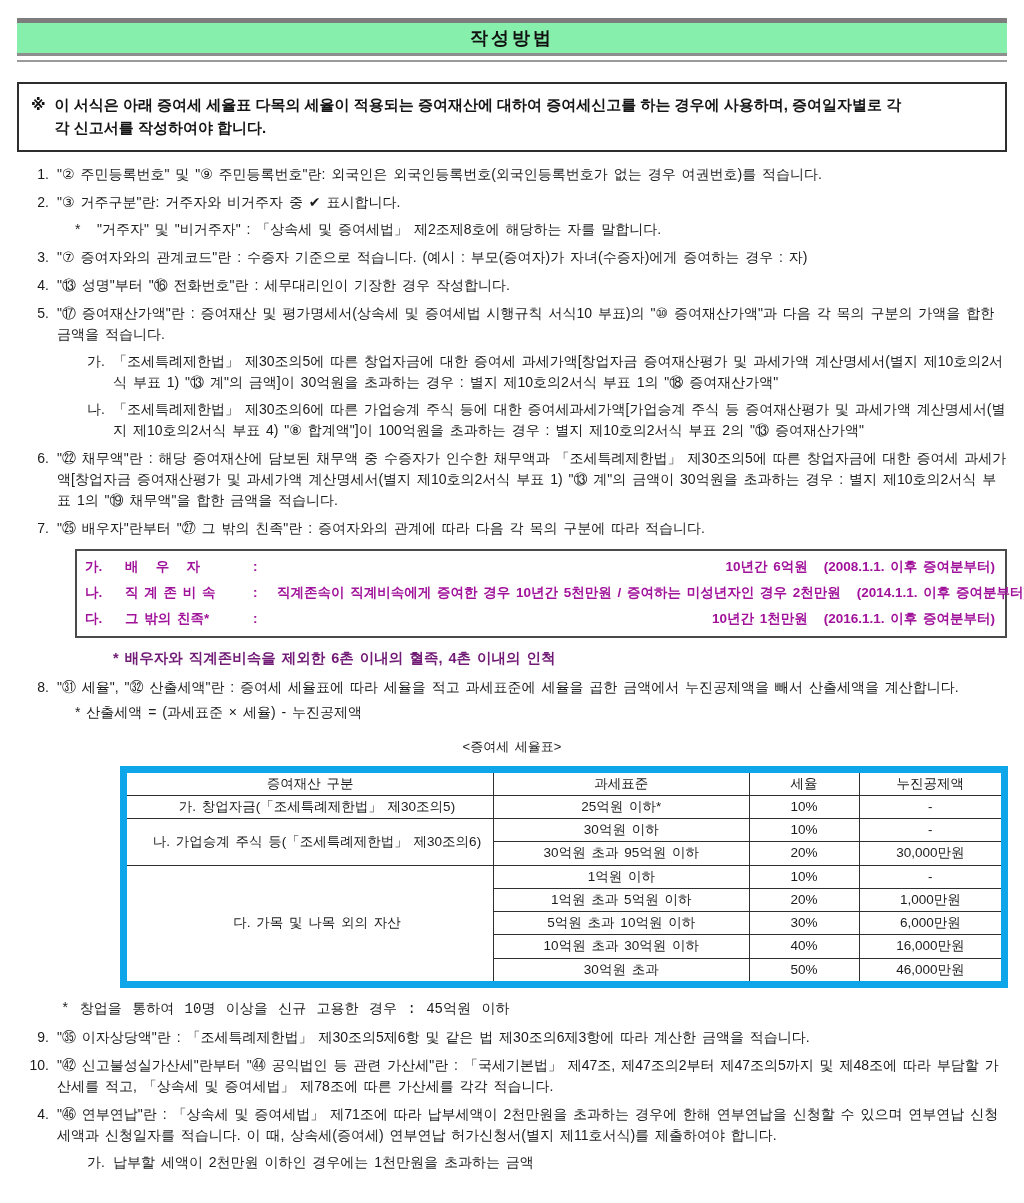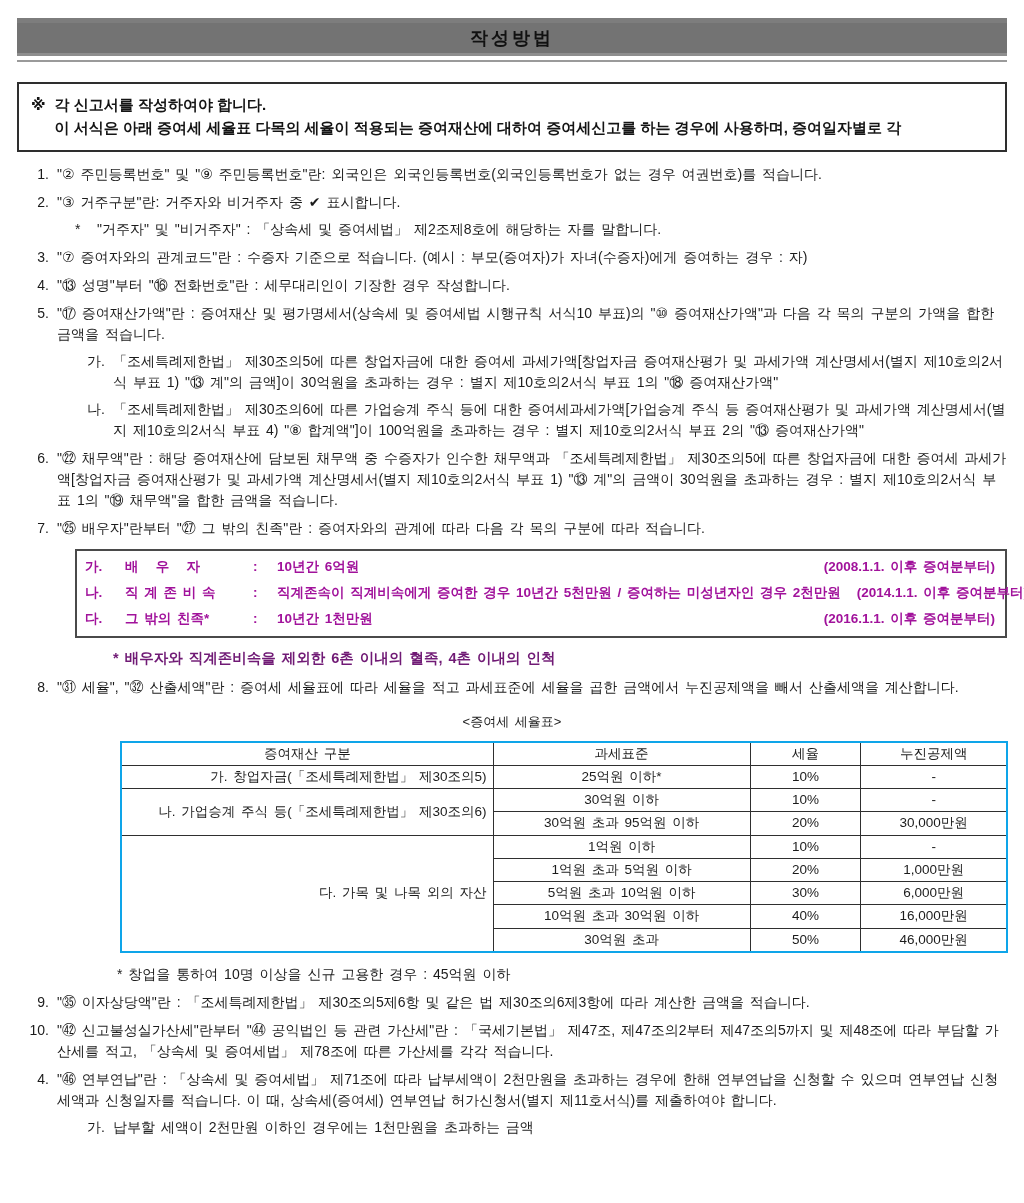--- a/index.html
+++ b/index.html
@@ -5,21 +5,21 @@
   html,body{margin:0;padding:0;background:#ffffff;}
   body{
     width:1024px;height:1203px;overflow:hidden;
     font-family:"Liberation Sans","DejaVu Sans",sans-serif;
     color:#1b1b1b;
   }
   .page{box-sizing:border-box;width:1024px;height:1203px;padding:18px 17px 0 17px;}
 
   
   .title-bar{
-    height:30px;background:#737373;
+    height:30px;background:#86efac;
     border-top:5px solid #7d7d7d;border-bottom:3px solid #8e8e8e;
     display:flex;align-items:center;justify-content:center;
   }
   .title-text{font-size:18px;font-weight:bold;letter-spacing:3px;color:#111;}
   .title-underline{height:2px;background:#9a9a9a;margin-top:4px;}
 
   
   .notice-box{
     border:2px solid #2e2e2e;margin-top:20px;padding:9px 12px 10px 12px;
     display:flex;gap:9px;font-size:15px;font-weight:600;line-height:1.55;color:#141414;
@@ -38,57 +38,57 @@
 
   
   .ded-box{
     border:2px solid #4a4a4a;margin:10px 0 0 58px;padding:3px 10px 4px 8px;
     font-size:13.5px;font-weight:bold;
   }
   .ded-row{display:flex;align-items:baseline;padding:3px 0;}
   .ded-no{min-width:28px;white-space:pre;}
   .ded-label{min-width:128px;white-space:pre;margin-left:12px;}
   .ded-colon{min-width:24px;}
-  .ded-value{flex:1;white-space:nowrap;}
+  .ded-value{flex:1;white-space:nowrap;text-align:right;}
   .ded-since{white-space:nowrap;margin-left:16px;}
   .ded-note{font-weight:bold;margin:10px 0 0 96px;font-size:14.5px;}
 
   .formula{margin:4px 0 0 58px;}
 
   
   .table-title{text-align:center;margin-top:14px;font-size:13px;}
   .rate-table{
     border-collapse:collapse;margin:9px 0 0 103px;width:888px;
     font-size:13.5px;table-layout:fixed;
   }
   .rate-table th,.rate-table td{
     border:1px solid #2f2f2f;padding:1px 6px;height:20px;text-align:center;
     overflow:hidden;white-space:nowrap;
   }
-  .rate-table table,.rate-table{border:2px solid #0ea5e9;}
+  .rate-table table,.rate-table{border:7px solid #0ea5e9;}
   .rate-table th{font-weight:normal;}
-  .rate-table td.cat{text-align:right;padding-left:20px;vertical-align:middle;}
+  .rate-table td.cat{text-align:center;padding-left:20px;vertical-align:middle;}
   .col-cat{width:42%;} .col-base{width:29%;} .col-rate{width:12.5%;} .col-ded{width:16.5%;}
-  .table-footnote{margin:11px 0 0 100px;}
+  .table-footnote{margin:11px 0 0 44px;font-family:Liberation Mono, monospace;}
 </style>
 </head>
 <body>
 
 <div class="page">
 
   <div class="title-bar">
     <div class="title-text">작성방법</div>
   </div>
   <div class="title-underline"></div>
 
   <div class="notice-box">
     <span>※</span>
     <div class="notice-text">
+      <div>이 서식은 아래 증여세 세율표 다목의 세율이 적용되는 증여재산에 대하여 증여세신고를 하는 경우에 사용하며, 증여일자별로 각</div>
       <div>각 신고서를 작성하여야 합니다.</div>
-      <div>이 서식은 아래 증여세 세율표 다목의 세율이 적용되는 증여재산에 대하여 증여세신고를 하는 경우에 사용하며, 증여일자별로 각</div>
     </div>
   </div>
 
   <div class="list">
 
     <div class="item">
       <span class="num">1.</span>
       <div class="itext">"② 주민등록번호" 및 "⑨ 주민등록번호"란: 외국인은 외국인등록번호(외국인등록번호가 없는 경우 여권번호)를 적습니다.</div>
     </div>
 
@@ -156,20 +156,21 @@
         <span class="ded-value">10년간 1천만원</span>
         <span class="ded-since">(2016.1.1. 이후 증여분부터)</span>
       </div>
     </div>
     <div class="ded-note" style="color:#701a75;">* 배우자와 직계존비속을 제외한 6촌 이내의 혈족, 4촌 이내의 인척</div>
 
     <div class="item">
       <span class="num">8.</span>
       <div class="itext">"㉛ 세율", "㉜ 산출세액"란 : 증여세 세율표에 따라 세율을 적고 과세표준에 세율을 곱한 금액에서 누진공제액을 빼서 산출세액을 계산합니다.</div>
     </div>
+    <div class="formula">* 산출세액 = (과세표준 × 세율) - 누진공제액</div>
 
     <div class="table-title">&lt;증여세 세율표&gt;</div>
 
     <table class="rate-table">
       <colgroup>
         <col class="col-cat">
           <col class="col-base">
           <col class="col-rate">
           <col class="col-ded">
       </colgroup>

